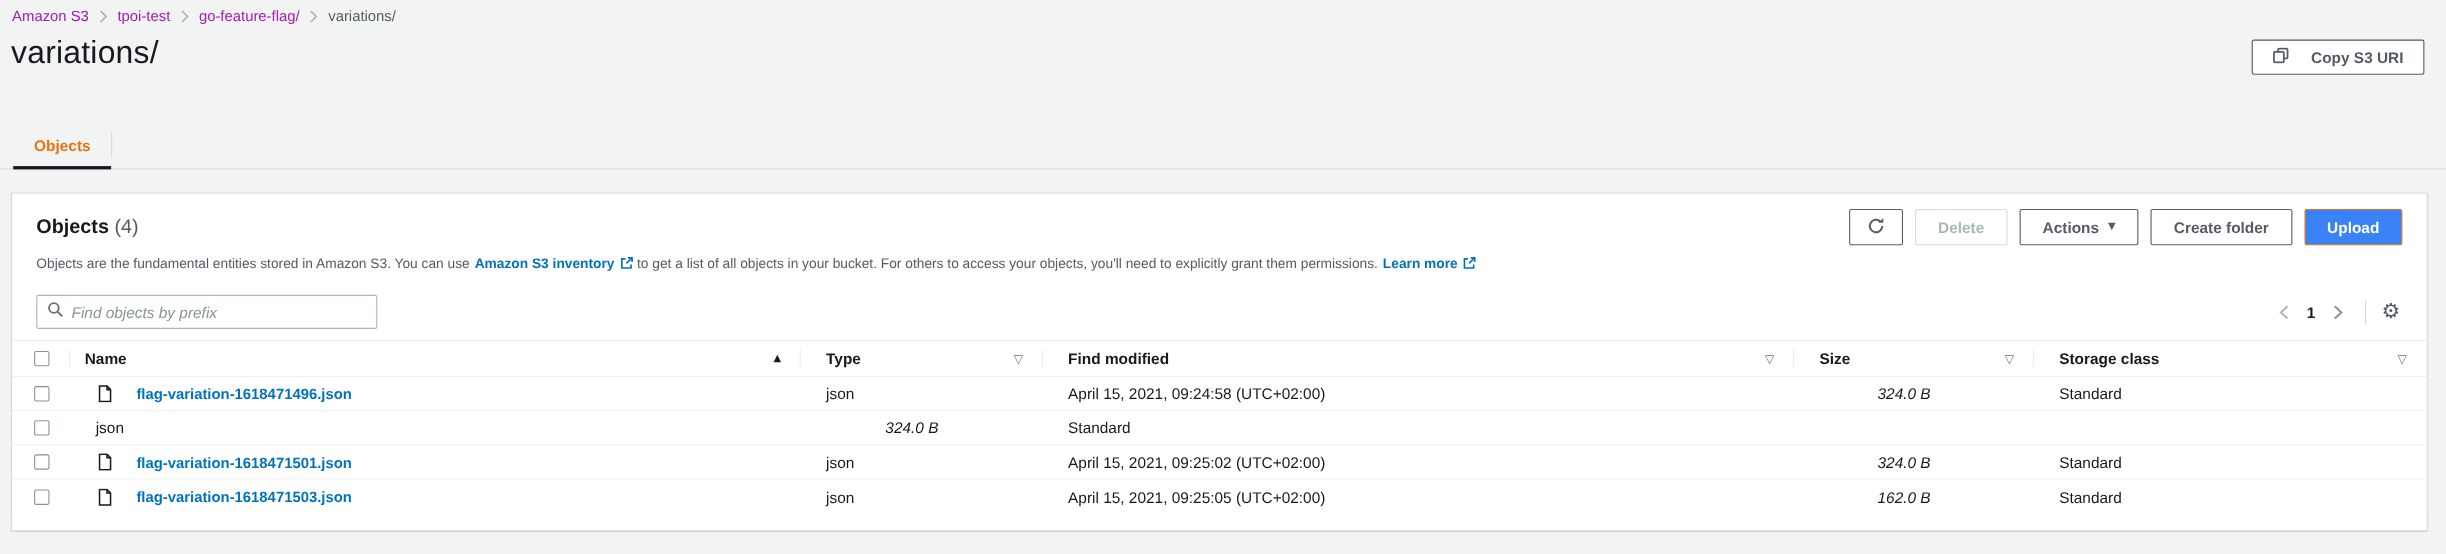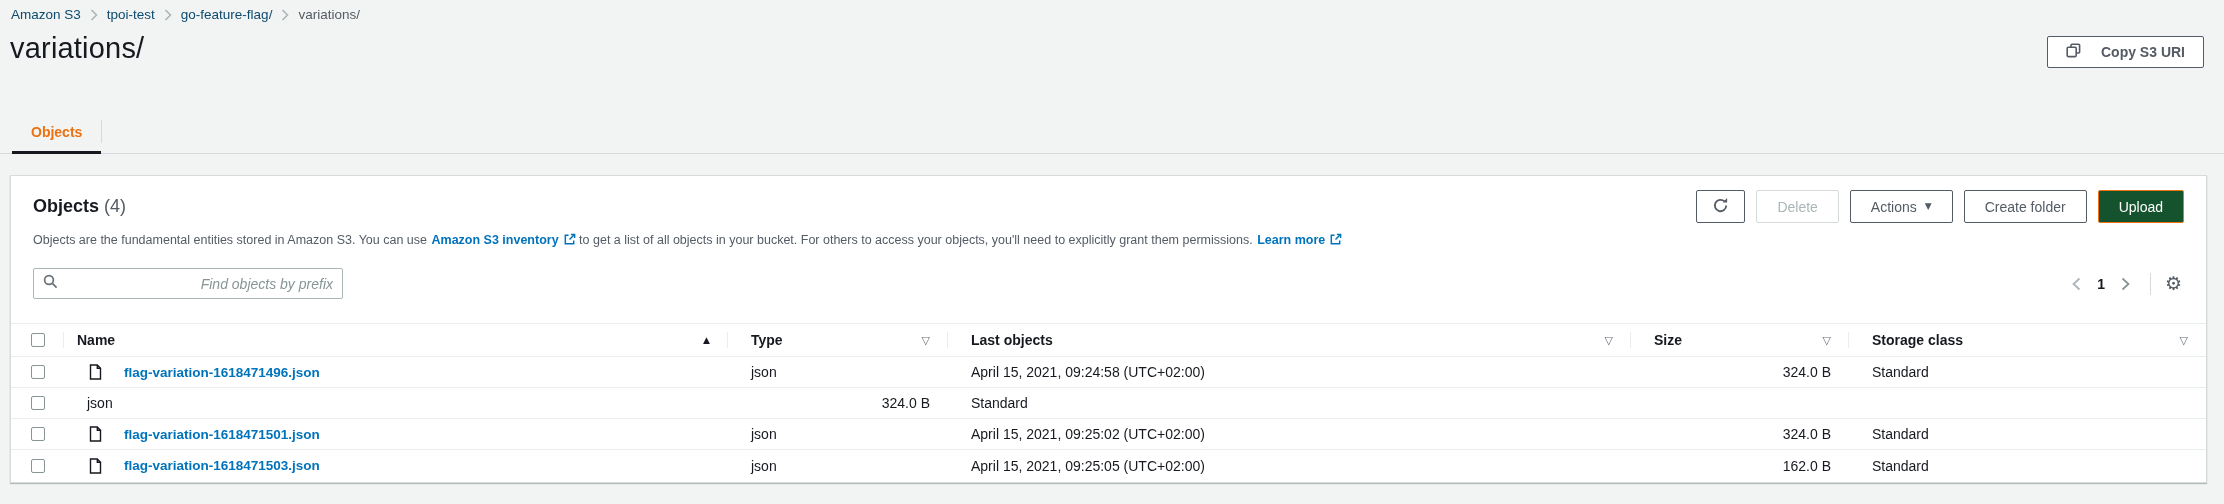--- a/index.html
+++ b/index.html
@@ -2,21 +2,21 @@
 <html><head>
 <meta charset="utf-8">
 <style>
   * { margin:0; padding:0; box-sizing:border-box; }
   html,body { width:2224px; height:504px; overflow:hidden; }
   body { font-family:"Liberation Sans", sans-serif; background:#f2f3f3; color:#16191f; }
   .page { position:relative; width:2224px; height:504px; }
 
   
   .breadcrumb { position:absolute; left:11px; top:7px; display:flex; align-items:center; gap:9px; font-size:13.5px; }
-  .breadcrumb a { color:#0c4a6e; text-decoration:none; cursor:pointer; }
+  .breadcrumb a { color:#a21caf; text-decoration:none; cursor:pointer; }
   .crumb-current { color:#545b64; }
   .crumb-sep svg { display:block; }
 
   
   .page-title { position:absolute; left:10px; top:32px; font-size:29px; font-weight:500; letter-spacing:.2px; color:#16191f; }
   .copy-btn { position:absolute; right:20px; top:36px; height:32px; display:flex; align-items:center; gap:20px;
               padding:0 18px; background:#fff; border:1px solid #545b64; border-radius:2px;
               font-size:14px; font-weight:700; color:#545b64; cursor:pointer; }
 
   
@@ -31,66 +31,66 @@
   
   .card { position:absolute; left:10px; right:17px; top:175px; bottom:21px; background:#fff;
           border:1px solid #d5dbdb; box-shadow:0 1px 1px 0 rgba(0,28,36,.25); overflow:hidden; }
   .card-header { display:flex; justify-content:space-between; align-items:flex-start; padding:14px 22px 0 22px; }
   .panel-title { font-size:18px; font-weight:700; color:#16191f; padding-top:6px; }
   .panel-count { font-weight:400; color:#545b64; }
 
   .btn-group { display:flex; gap:11px; }
   .btn { height:33px; display:flex; align-items:center; justify-content:center; gap:8px; padding:0 20px;
          background:#fff; border:1px solid #545b64; border-radius:2px; font-family:inherit;
-         font-size:14px; font-weight:400; color:#545b64; cursor:pointer; }
+         font-size:14px; font-weight:700; color:#545b64; cursor:pointer; }
   .btn.icon-only { width:49px; padding:0; }
   .btn.disabled { border-color:#d5dbdb; color:#aab7b8; cursor:default; }
-  .btn.primary { background:#14532d; border-color:#ec7211; color:#fff; }
+  .btn.primary { background:#3b82f6; border-color:#ec7211; color:#fff; }
   .caret { font-family:"DejaVu Sans", sans-serif; font-size:9px; line-height:1; }
 
   
   .description { padding:10px 22px 0 22px; font-size:12.5px; color:#545b64; }
   .description a { color:#0073bb; font-weight:700; text-decoration:none; cursor:pointer; margin:0 1px; }
   .ext-icon { display:inline-block; vertical-align:-2px; margin-left:3px; }
 
   
   .toolbar { display:flex; justify-content:space-between; align-items:center; padding:19px 22px 0 22px; }
   .search-box { display:flex; align-items:center; gap:7px; width:310px; height:31px;
                 border:1px solid #aab7b8; border-radius:2px; background:#fff; padding:0 9px; }
-  .search-box input { border:none; outline:none; flex:1; font-family:inherit; font-size:14px; color:#16191f; background:transparent;text-align:right; }
+  .search-box input { border:none; outline:none; flex:1; font-family:inherit; font-size:14px; color:#16191f; background:transparent; }
   .search-box input::placeholder { font-style:italic; color:#879596; }
   .pagination { display:flex; align-items:center; }
   .page-chevron { background:none; border:none; padding:4px 8px; cursor:pointer; display:flex; align-items:center; }
   .page-number { font-size:14px; font-weight:700; color:#16191f; padding:0 8px; }
   .pag-divider { width:1px; height:22px; background:#d5dbdb; margin:0 12px; }
   .gear-btn { background:none; border:none; cursor:pointer; font-family:"DejaVu Sans", sans-serif;
               font-size:19px; color:#545b64; line-height:1; padding:0 2px; }
 
   
-  .table { margin-top:24px; }
+  .table { margin-top:10px; }
   .thead, .trow { display:grid; grid-template-columns:53px 664px 220px 683px 218px 1fr; align-items:center; }
   .thead { height:34px; border-top:1px solid #eaeded; border-bottom:1px solid #eaeded; }
   .th { position:relative; height:100%; display:flex; align-items:center; font-size:14px; font-weight:700;
         color:#16191f; cursor:pointer; }
   .th::after { content:""; position:absolute; right:0; top:8px; bottom:8px; width:1px; background:#eaeded; }
   .th.last::after { display:none; }
   .th .label { padding-left:23px; }
   .th.name-col .label { padding-left:13px; }
   .th .sort { margin-left:auto; margin-right:18px; font-family:"DejaVu Sans", sans-serif; }
   .sort-asc { font-size:9px; color:#16191f; }
   .sort-filter { font-size:11px; color:#687078; }
 
   .trow { height:31px; border-bottom:1px solid #eaeded; font-size:14px; color:#16191f; background:#fff; }
   .trow:last-child { border-bottom:none; }
   .cb-cell { display:flex; justify-content:center; }
   .checkbox { width:14px; height:14px; border:1px solid #879596; border-radius:2px; background:#fff; cursor:pointer; }
   .name-cell { display:flex; align-items:center; gap:22px; padding-left:25px; }
   .name-cell a { color:#0073bb; font-weight:700; font-size:13.5px; text-decoration:none; cursor:pointer; }
   .cell-pad { padding-left:23px; }
-  .size-cell { text-align:right; padding-right:18px; }
+  .size-cell { text-align:center; padding-right:18px;font-style:italic; }
   .storage-cell { padding-left:23px; }
   .file-icon svg { display:block; }
 </style>
 </head>
 <body>
 
 <div class="page">
 
   <nav class="breadcrumb">
     <a>Amazon S3</a>
@@ -201,21 +201,21 @@
           </div>
         <div class="th name-col">
           <span class="label">Name</span>
           <span class="sort sort-asc">▲</span>
         </div>
         <div class="th">
           <span class="label">Type</span>
           <span class="sort sort-filter">▽</span>
         </div>
         <div class="th">
-          <span class="label">Last objects</span>
+          <span class="label">Find modified</span>
           <span class="sort sort-filter">▽</span>
         </div>
         <div class="th">
           <span class="label">Size</span>
           <span class="sort sort-filter">▽</span>
         </div>
         <div class="th last">
           <span class="label">Storage class</span>
           <span class="sort sort-filter">▽</span>
         </div>

